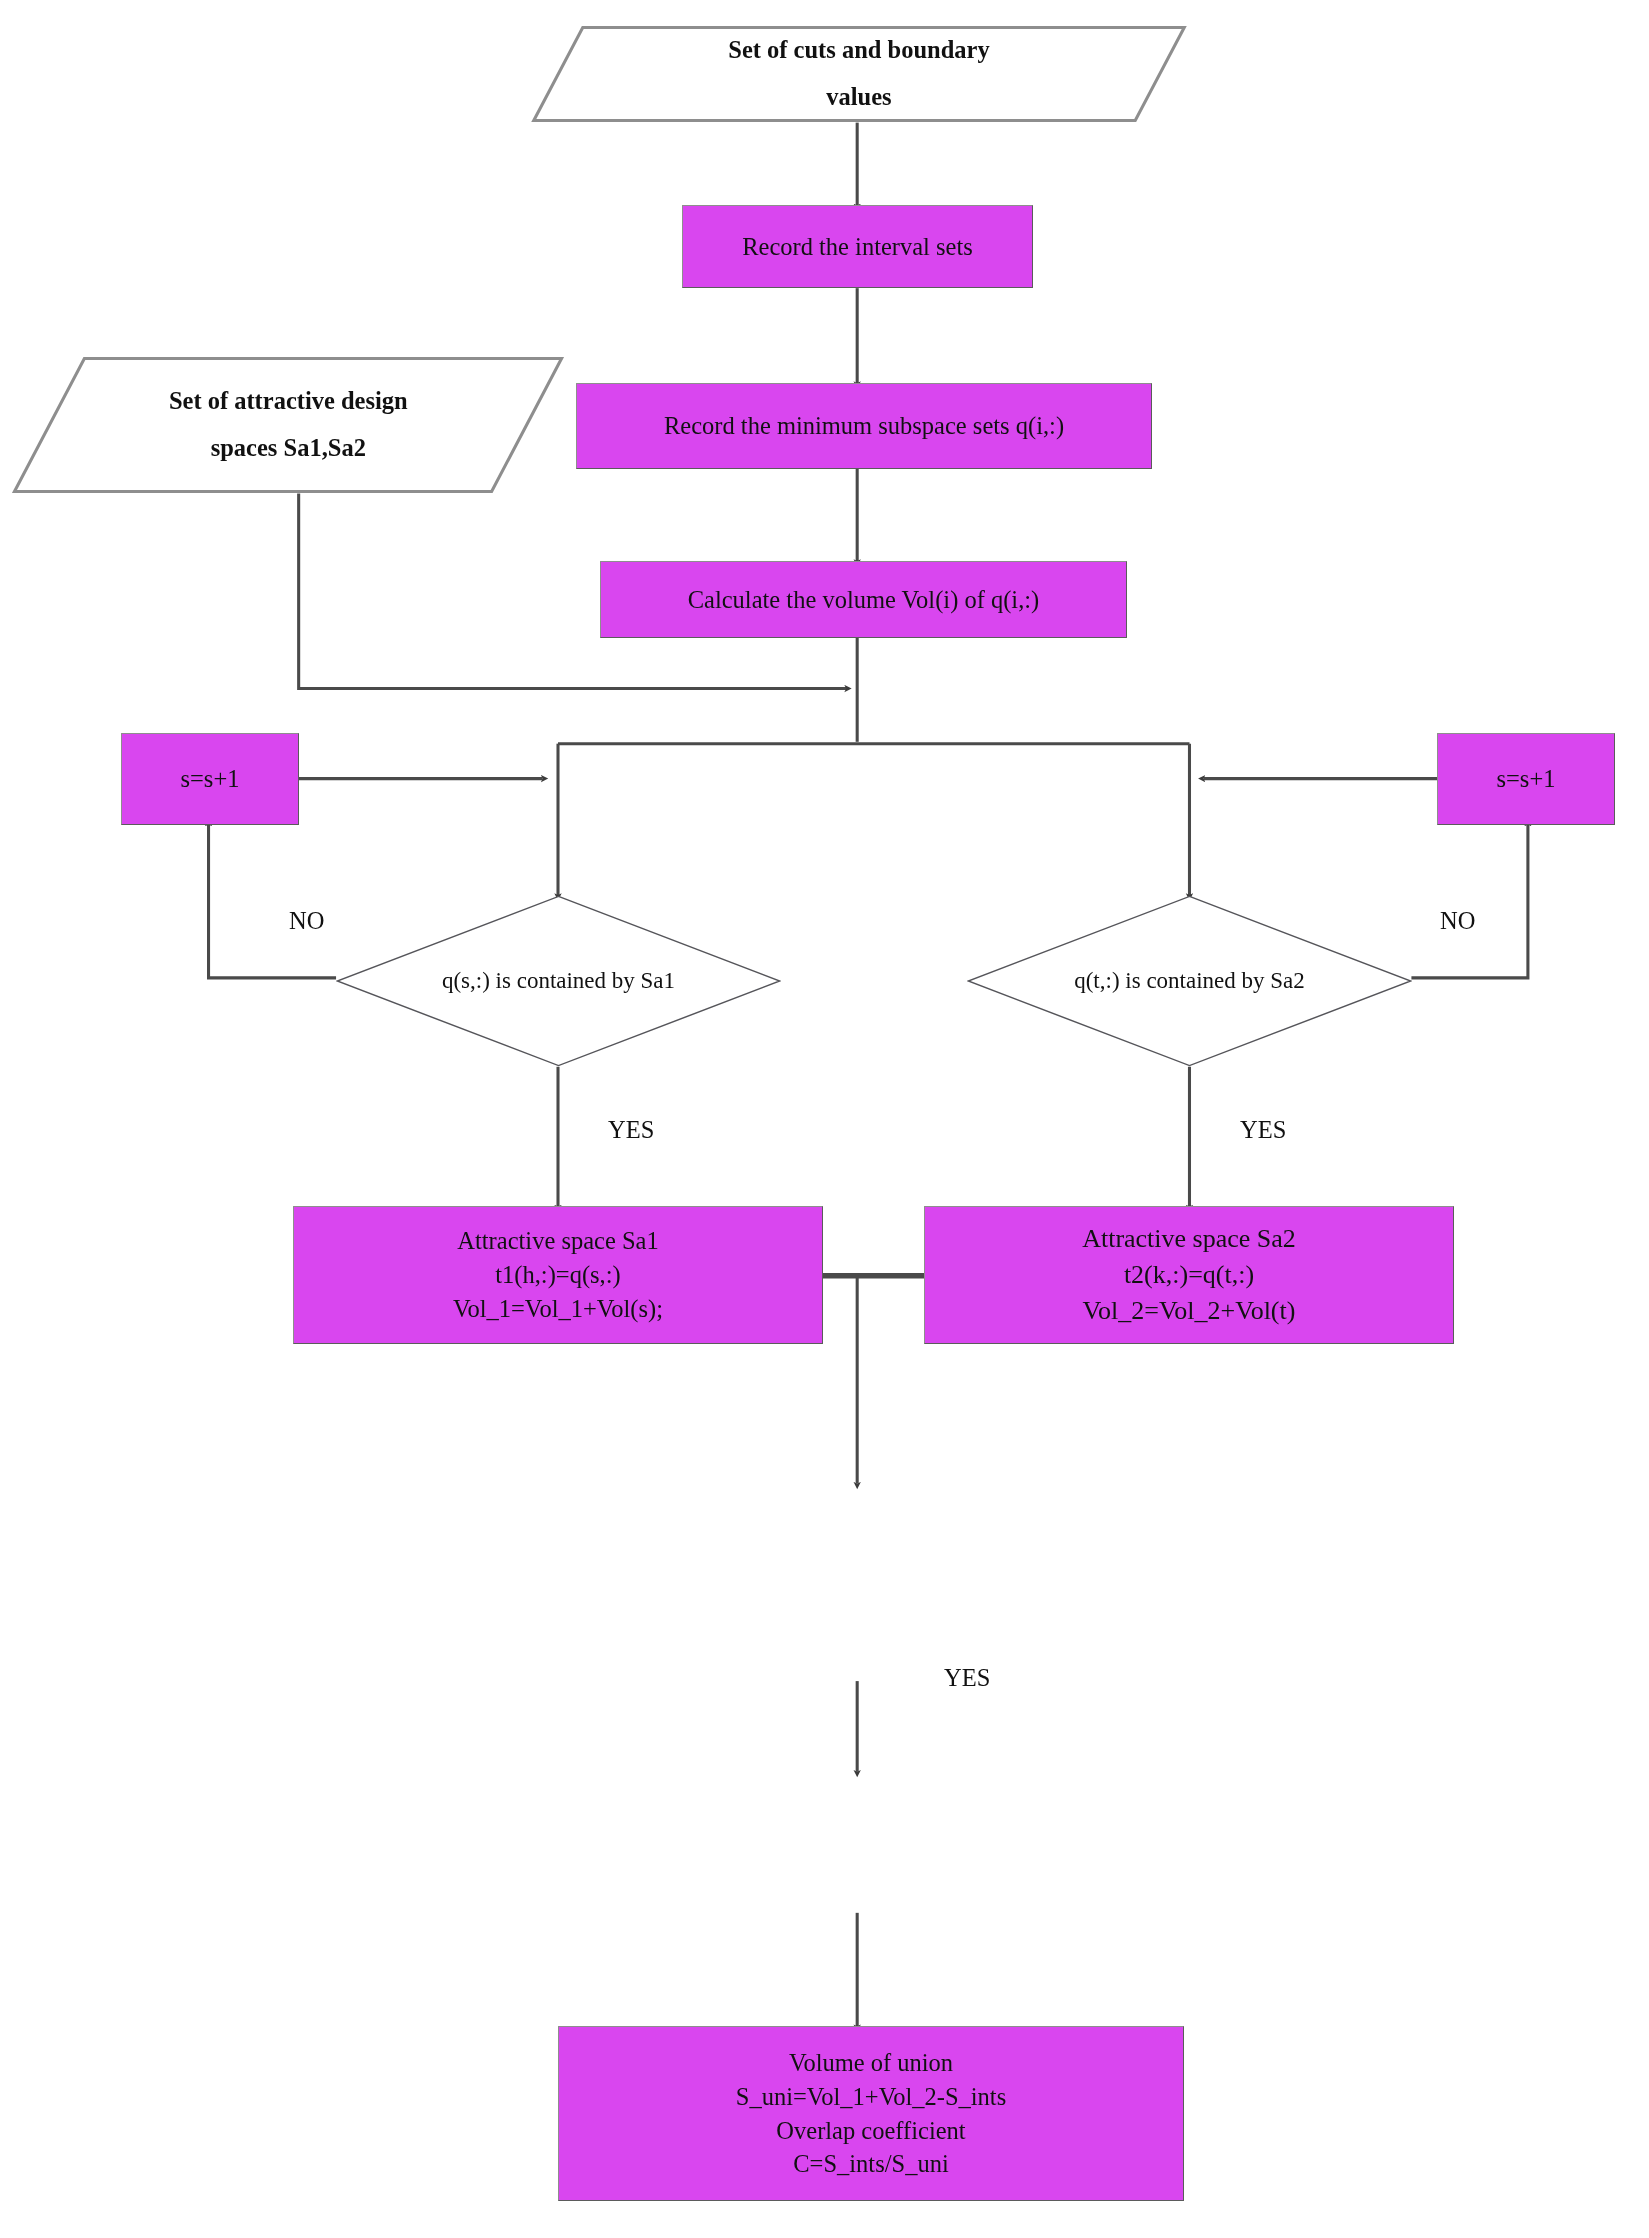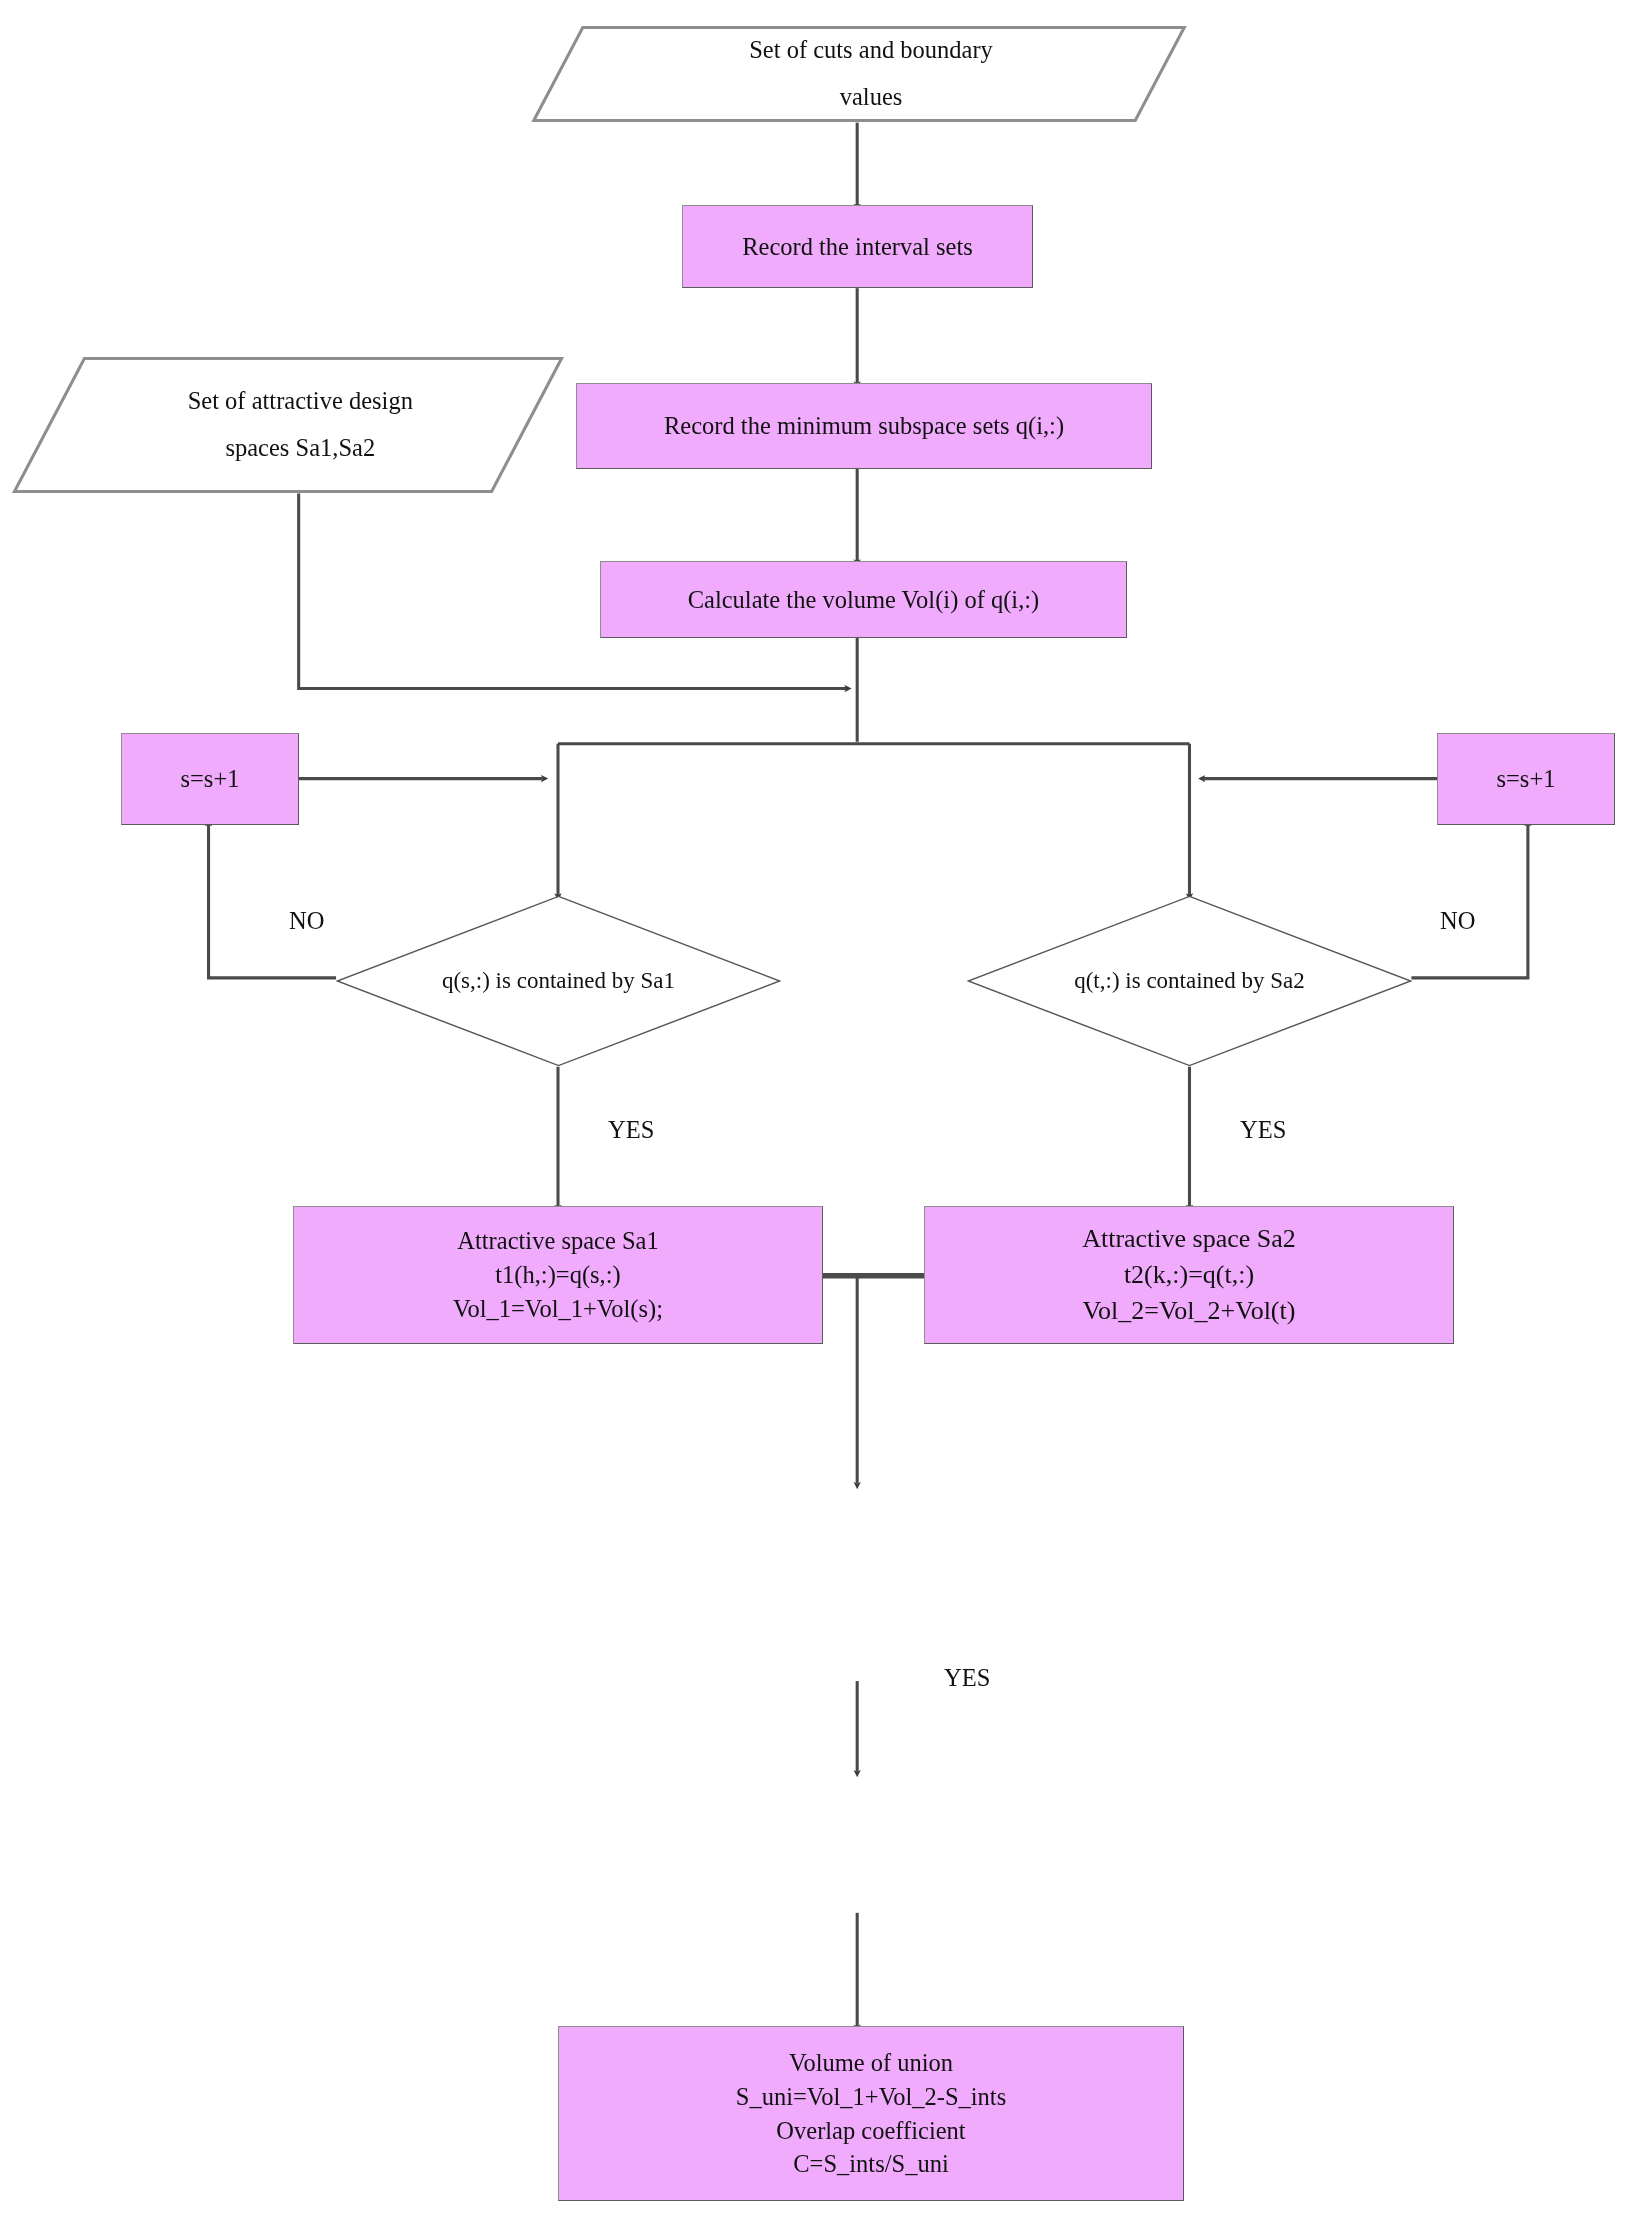--- a/index.html
+++ b/index.html
@@ -19,21 +19,21 @@
     background: #ffffff;
     overflow: hidden;
   }
   .node {
     position: absolute;
     box-sizing: border-box;
     display: flex;
     align-items: center;
     justify-content: center;
     text-align: center;
-    background: #f0abfc;
+    background: #d946ef;
     line-height: 1.38;
   }
   .proc {
     border: 1.8px solid #5b5b5b;
     border-top-color: #8e8e8e;
     border-left-color: #8e8e8e;
   }
   .proc .txt {
     padding: 0 8.6px;
   }
@@ -41,28 +41,29 @@
     position: absolute;
   }
   .para-wrap svg {
     position: absolute;
     left: 0;
     top: 0;
     overflow: visible;
   }
   .para-label {
     position: absolute;
-    left: 12px; top: 0;
+    left: 0; top: 0;
     width: 100%; height: 100%;
     display: flex;
     align-items: center;
     justify-content: center;
     text-align: center;
     line-height: 1.9;
     pointer-events: none;
+    font-weight: bold;
   }
   .dia-wrap {
     position: absolute;
   }
   .dia-wrap svg {
     position: absolute;
     left: 0; top: 0;
   }
   .dia-label {
     position: absolute;

